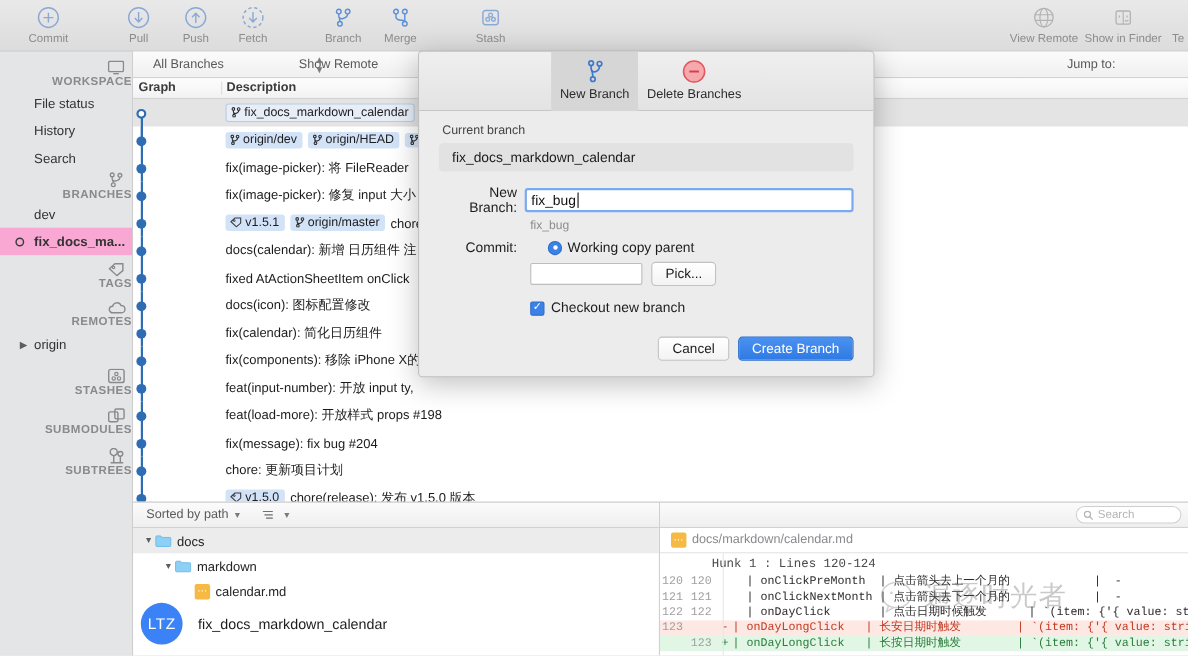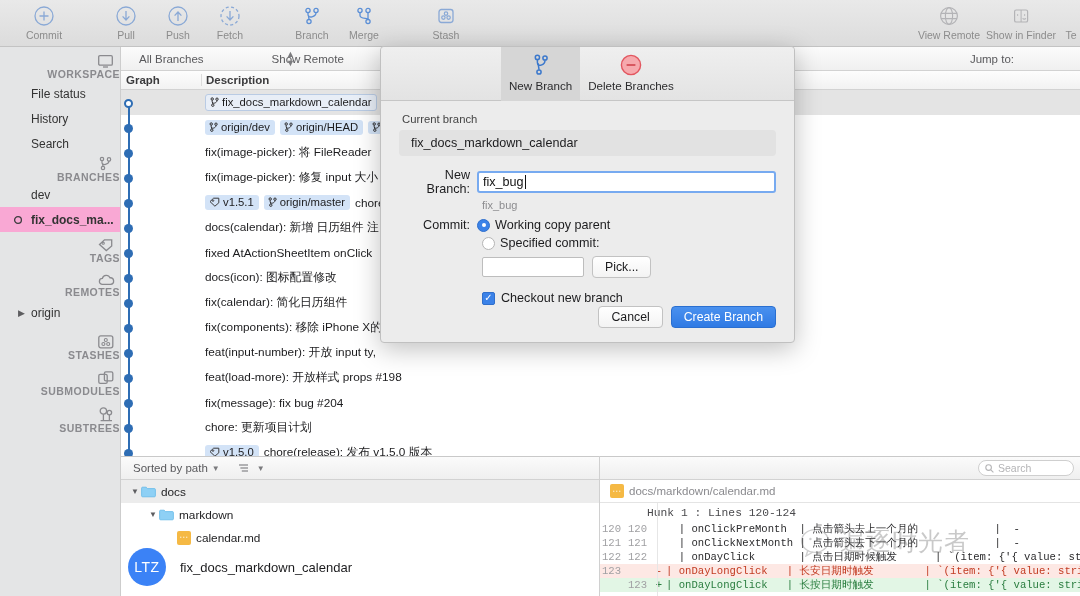--- a/index.html
+++ b/index.html
@@ -780,30 +780,26 @@
 
       <div class="formrow">
         <span class="flabel">New Branch:</span>
         <div class="newbranch-input">
           <span>fix_bug</span>
             <span class="caret-bar"></span>
         </div>
       </div>
       <div class="hint">fix_bug</div>
 
-      <div class="formrow" style="margin-top:7px;">
+      <div class="formrow" style="margin-top:7px;gap:21px;">
         <span class="flabel">Commit:</span>
         <div class="radiorow">
           <span class="radio on"></span>
           <span>Working copy parent</span>
         </div>
-      </div>
-      <div class="radiorow" style="margin:4px 0 0 83px;">
-        <span class="radio"></span>
-        <span>Specified commit:</span>
       </div>
       <div class="commit-fields">
         <div class="commit-input">
           <span></span>
         </div>
         <div class="btn">Pick...</div>
       </div>
 
       <div class="checkrow">
         <span class="cbox">✓</span>

